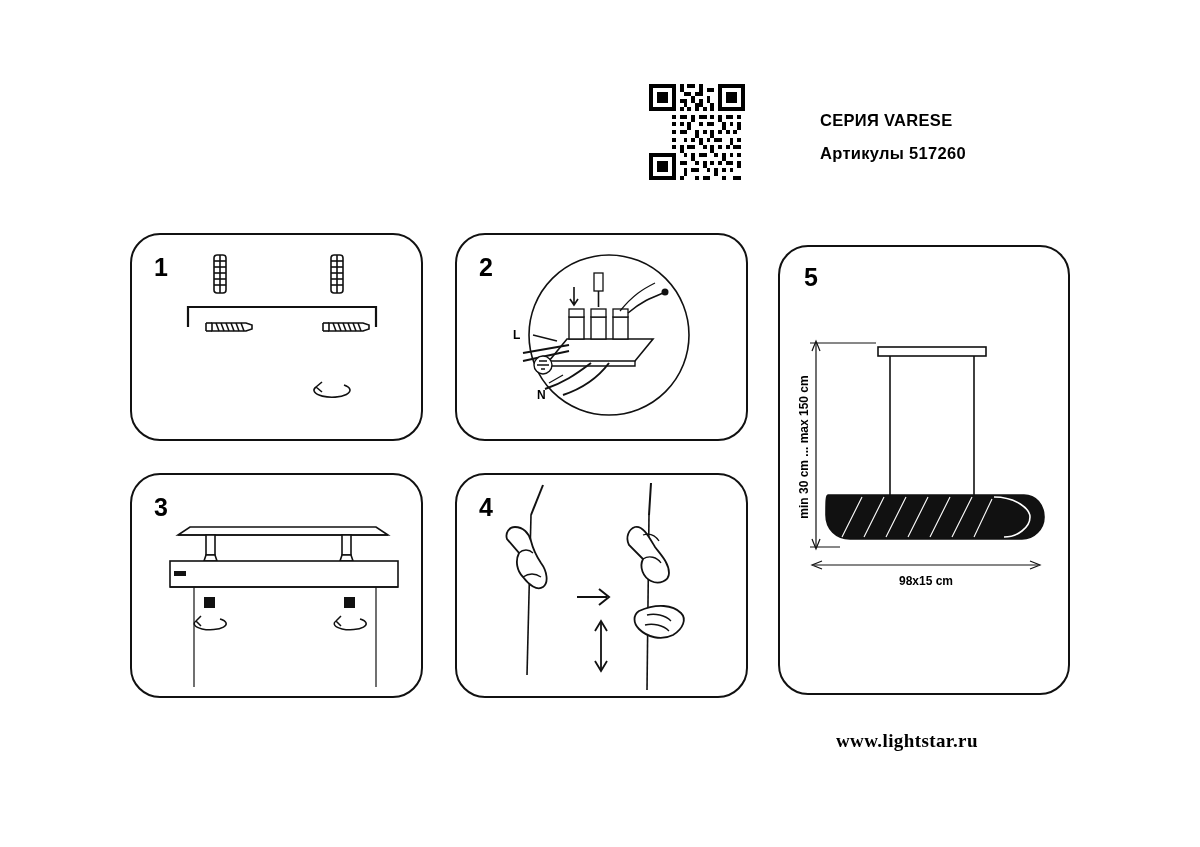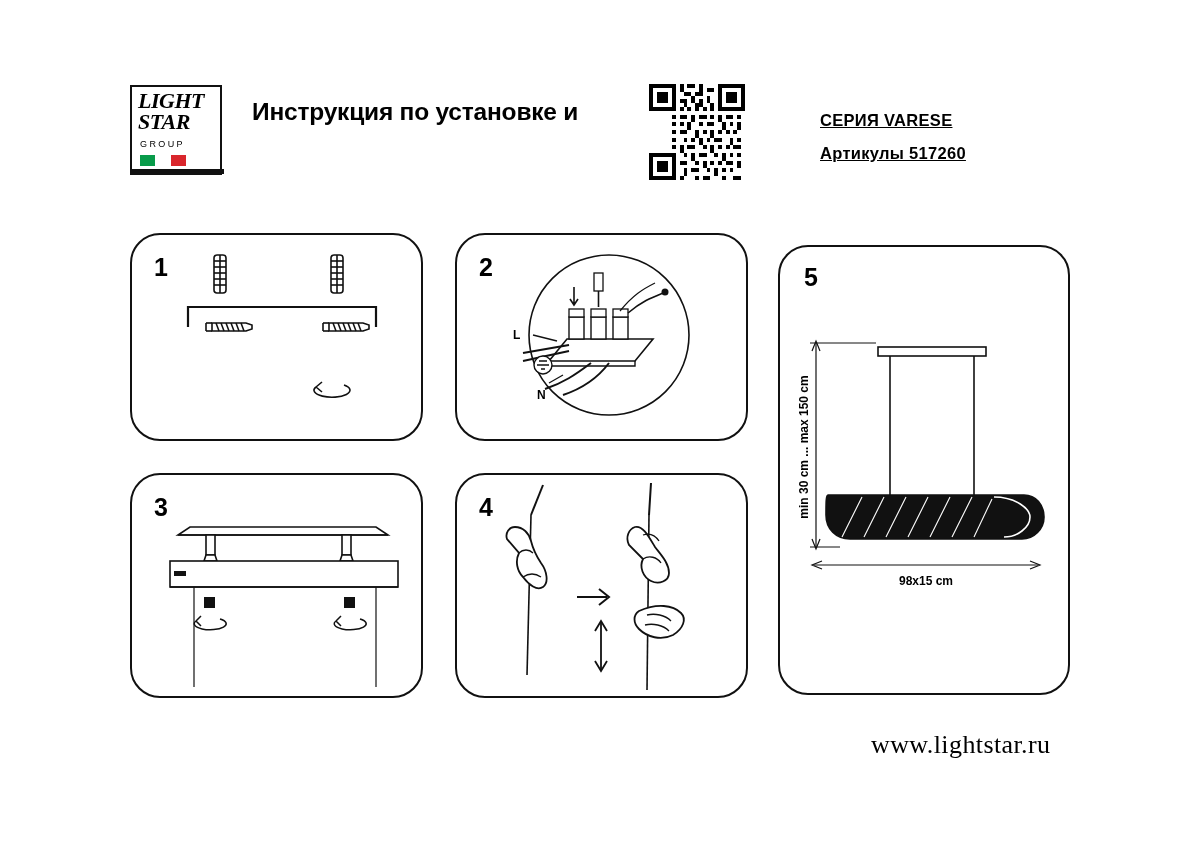--- a/index.html
+++ b/index.html
@@ -102,21 +102,20 @@
 
   .meta {
     position: absolute;
     left: 690px;
     top: 22px;
     width: 250px;
     font-size: 16.5px;
     font-weight: bold;
     line-height: 2.0;
     letter-spacing: 0.3px;
-    text-decoration: underline;
   }
 
   
   .panel {
     position: absolute;
     border: 2.2px solid #111;
     border-radius: 30px;
     box-sizing: border-box;
     background: #fff;
   }
@@ -131,56 +130,41 @@
   #panel3 { left: 130px; top: 473px; width: 293px; height: 225px; }
   #panel4 { left: 455px; top: 473px; width: 293px; height: 225px; }
   #panel5 { left: 778px; top: 245px; width: 292px; height: 450px; }
 
   .panel svg { position: absolute; left: 0; top: 0; }
 
   .footer-url {
     position: absolute;
     left: 836px;
     top: 730px;
-    font-size: 26px;
-    font-weight: normal;
+    font-size: 19px;
+    font-weight: bold;
     font-family: "Liberation Serif", serif;
     letter-spacing: 0.4px;
-    margin-left: 35px;
   }
 
   .lbl {
     font-family: "Liberation Sans", sans-serif;
     font-size: 12px;
     font-weight: bold;
   }
 </style>
 </head>
 <body>
 
 <div class="page">
 
   <div class="header">
 
-    <div class="logo-box">
-      <div class="logo-text">
-        <span class="l1">LIGHT</span>
-        <span class="l2">STAR</span>
-      </div>
-      <div class="logo-group">GROUP</div>
-      <div class="logo-flag">
-        <i class="g"></i>
-          <i class="w"></i>
-          <i class="r"></i>
-      </div>
-      <div class="logo-underline"></div>
-    </div>
 
     <div class="title">
-      <div>Инструкция по установке и</div>
     </div>
 
     <div class="qr">
       <svg width="96" height="96" viewBox="0 0 25 25" shape-rendering="crispEdges">
         <rect width="25" height="25" fill="#ffffff"></rect>
         <g fill="#000000">
 
           <rect x="0" y="0" width="7" height="1"></rect>
             <rect x="0" y="6" width="7" height="1"></rect>
           <rect x="0" y="0" width="1" height="7"></rect>

